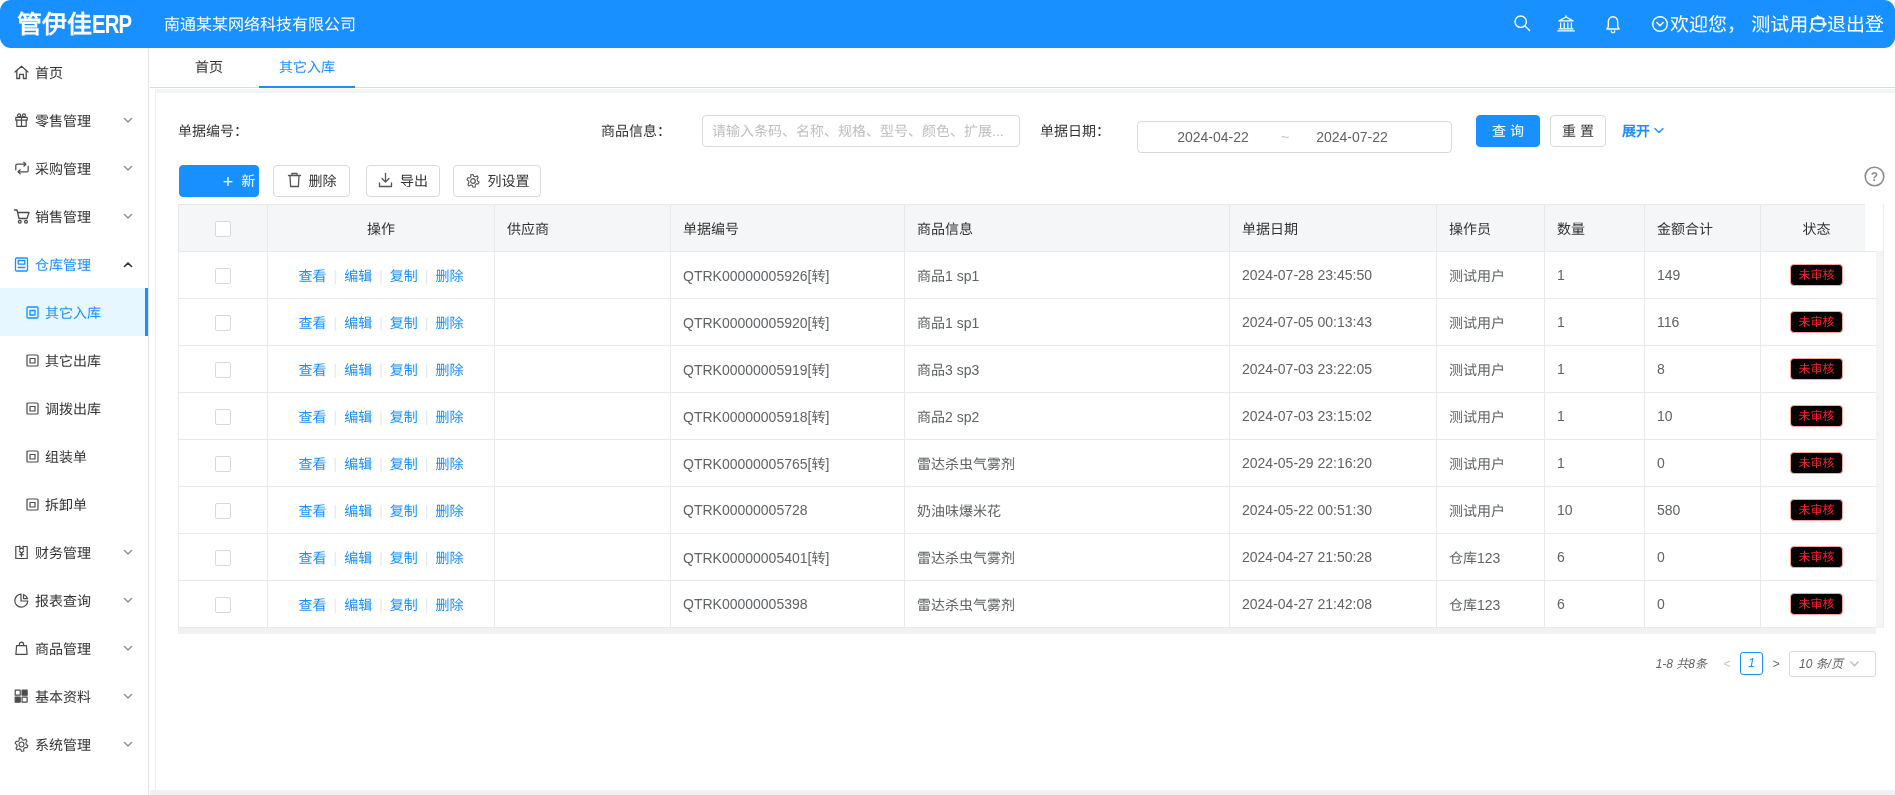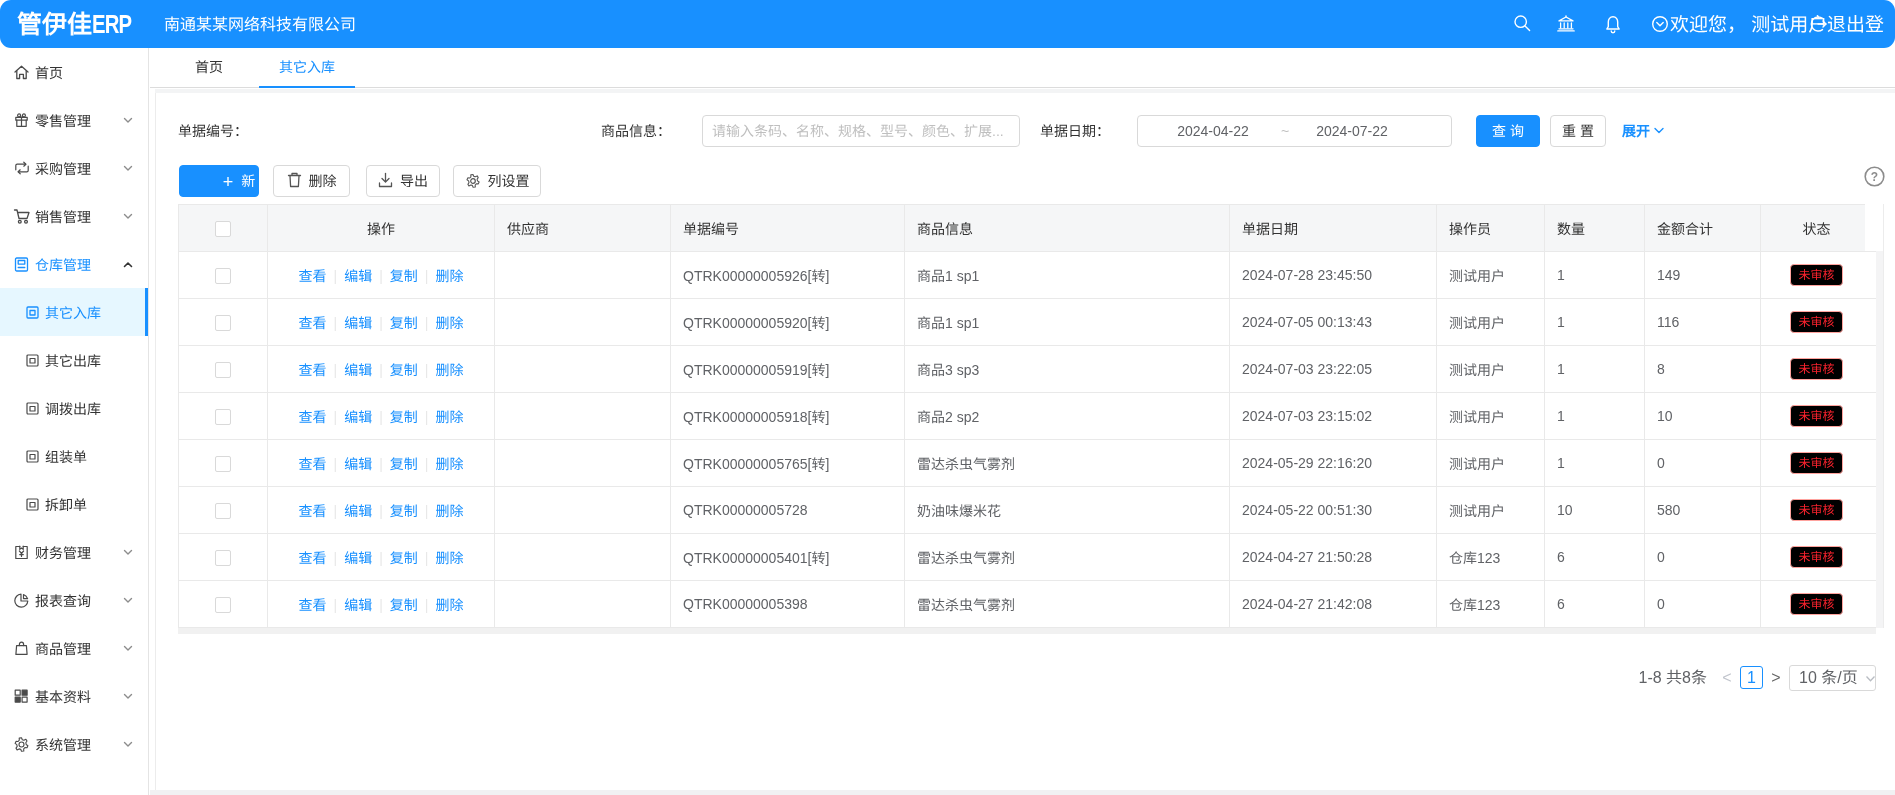--- a/index.html
+++ b/index.html
@@ -37,21 +37,21 @@
 table.grid th { background:#f5f6f7; color:#333; height:47px; text-align:left; }
 table.grid th:last-child, table.grid td:last-child { padding-right:16px; }
 .hgutter { position:absolute; left:1709px; top:110px; width:20px; height:48px; background:#fff; }
 .vtrack { position:absolute; left:1720px; top:158px; width:7px; height:377px; background:#f4f4f5; }
 .vline { position:absolute; left:1727px; top:111px; width:1px; height:424px; background:#ececec; }
 table.grid td { height:47px; color:#606266; background:#fff; }
 .ct { text-align:center !important; }
 .badge { display:inline-block; height:22px; line-height:20px; padding:0 7px; font-size:12px; color:#f5222d; background:#000000; border:1px solid #ffa39e; border-radius:4px; }
 .cb { display:inline-block; width:16px; height:16px; border:1px solid #d9d9d9; border-radius:2px; background:#fff; vertical-align:middle; }
 .sep { color:#e8e8e8; padding:0 7px; }
-.pager { position:absolute; right:19px; top:572px; width:420px; height:26px; line-height:26px; color:#606266; font-size:16px; }
+.pager { position:absolute; right:19px; top:558px; width:420px; height:26px; line-height:26px; color:#606266; font-size:12px;font-style:italic; }
 .pager span { white-space:nowrap; }
 .scrollstrip { position:absolute; left:22px; top:535px; width:1698px; height:6px; background:#f1f1f1; }
 </style>
 </head>
 <body>
 <div class="topbar">
   <div class="logo">管伊佳<i>ERP</i></div>
   <div class="company">南通某某网络科技有限公司</div>
   <div class="tb-ico" style="left:1513px;"><svg width="19" height="19" viewBox="0 0 19 19" fill="none" stroke="#fff" stroke-width="1.4" stroke-linecap="round" stroke-linejoin="round">
         <circle cx="7.7" cy="7.7" r="5.7"></circle>
@@ -283,21 +283,21 @@
     <div class="tab" style="left:25px;">首页</div>
     <div class="tab act" style="left:109px;">其它入库</div>
   </div>
   <div class="gapstrip"></div>
   <div class="botstrip"></div>
   <div class="card">
     <div class="lbl" style="left:22px; top:22px;">单据编号：</div>
     <div class="lbl" style="left:445px; top:22px;">商品信息：</div>
     <div class="inp" style="left:546px; top:22px; width:318px;">请输入条码、名称、规格、型号、颜色、扩展...</div>
     <div class="lbl" style="left:884px; top:22px;">单据日期：</div>
-    <div class="inp" style="left:981px; top:22px; width:315px; color:#606266; padding:0;">
+    <div class="inp" style="left:981px; top:28px; width:315px; color:#606266; padding:0;">
         <span style="position:absolute;left:0;top:0;width:150px;text-align:center;">2024-04-22</span>
         <span style="position:absolute;left:137px;top:0;width:20px;text-align:center;color:#bfbfbf;">~</span>
         <span style="position:absolute;left:139px;top:0;width:150px;text-align:center;">2024-07-22</span>
       </div>
     <div class="btn pri" style="left:1320px; top:22px; width:64px;">查 询</div>
     <div class="btn" style="left:1394px; top:22px; width:56px;">重 置</div>
     <div class="lbl" style="left:1466px; top:22px; color:#1890ff;font-weight:bold;">展开<svg width="12" height="9" viewBox="0 0 12 9" fill="none" stroke="#1890ff" stroke-width="1.4" stroke-linecap="round" stroke-linejoin="round" style="vertical-align:1px;margin-left:3px;">
           <path d="M2 2.5 L6 6.5 L10 2.5"></path>
         </svg></div>
     <div class="btn pri" style="left:23px; top:72px; width:80px;padding-left:40px;"><span style="font-size:18px;vertical-align:-1.5px;margin-right:8px;">+</span>新增</div>

